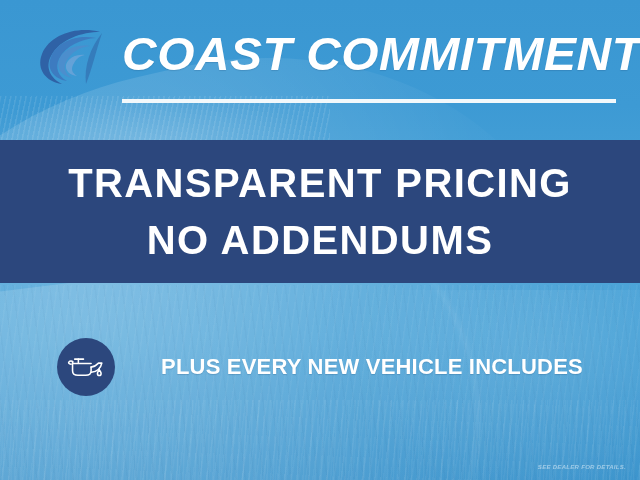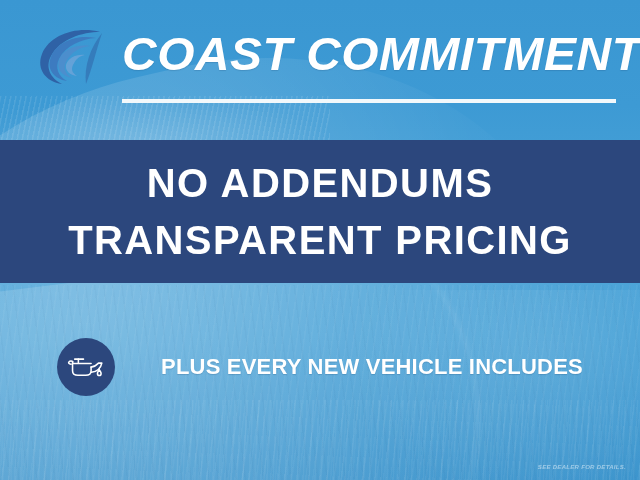--- a/index.html
+++ b/index.html
@@ -277,22 +277,22 @@
         <path d="M72 9 C60 24 54 42 56 60 C62 45 66 27 72 9 Z" fill="#2e5fa3" opacity="0.5"></path>
       </svg>
     </div>
 
     <div class="brand-title">COAST COMMITMENT</div>
 
     <div class="header-rule"></div>
   </div>
 
   <div class="promo-band">
+    <div class="promo-line">TRANSPARENT PRICING</div>
     <div class="promo-line">NO ADDENDUMS</div>
-    <div class="promo-line">TRANSPARENT PRICING</div>
   </div>
 
   <div class="offer">
 
     <div class="offer-badge">
       <svg viewBox="0 0 44 34" width="40" height="31" aria-hidden="true">
         <g fill="none" stroke="#ffffff" stroke-width="1.7" stroke-linecap="round" stroke-linejoin="round">
           <path d="M5.5 13.5 C3.2 13.2 2.2 11.8 3.4 10.6 C4.4 9.6 6.6 9.7 7.6 10.8"></path>
           <path d="M7.2 11.4 L7.2 20.5 C7.2 23.6 9.6 25.6 13.2 25.6 L21.6 25.6 C25.3 25.6 27.6 23.6 27.6 20.5 L27.6 16.6"></path>
           <path d="M27.6 16.6 C31.0 16.2 33.6 14.6 35.8 12.2 L39.4 12.2 C38.2 18.0 33.8 21.6 27.9 22.3"></path>

